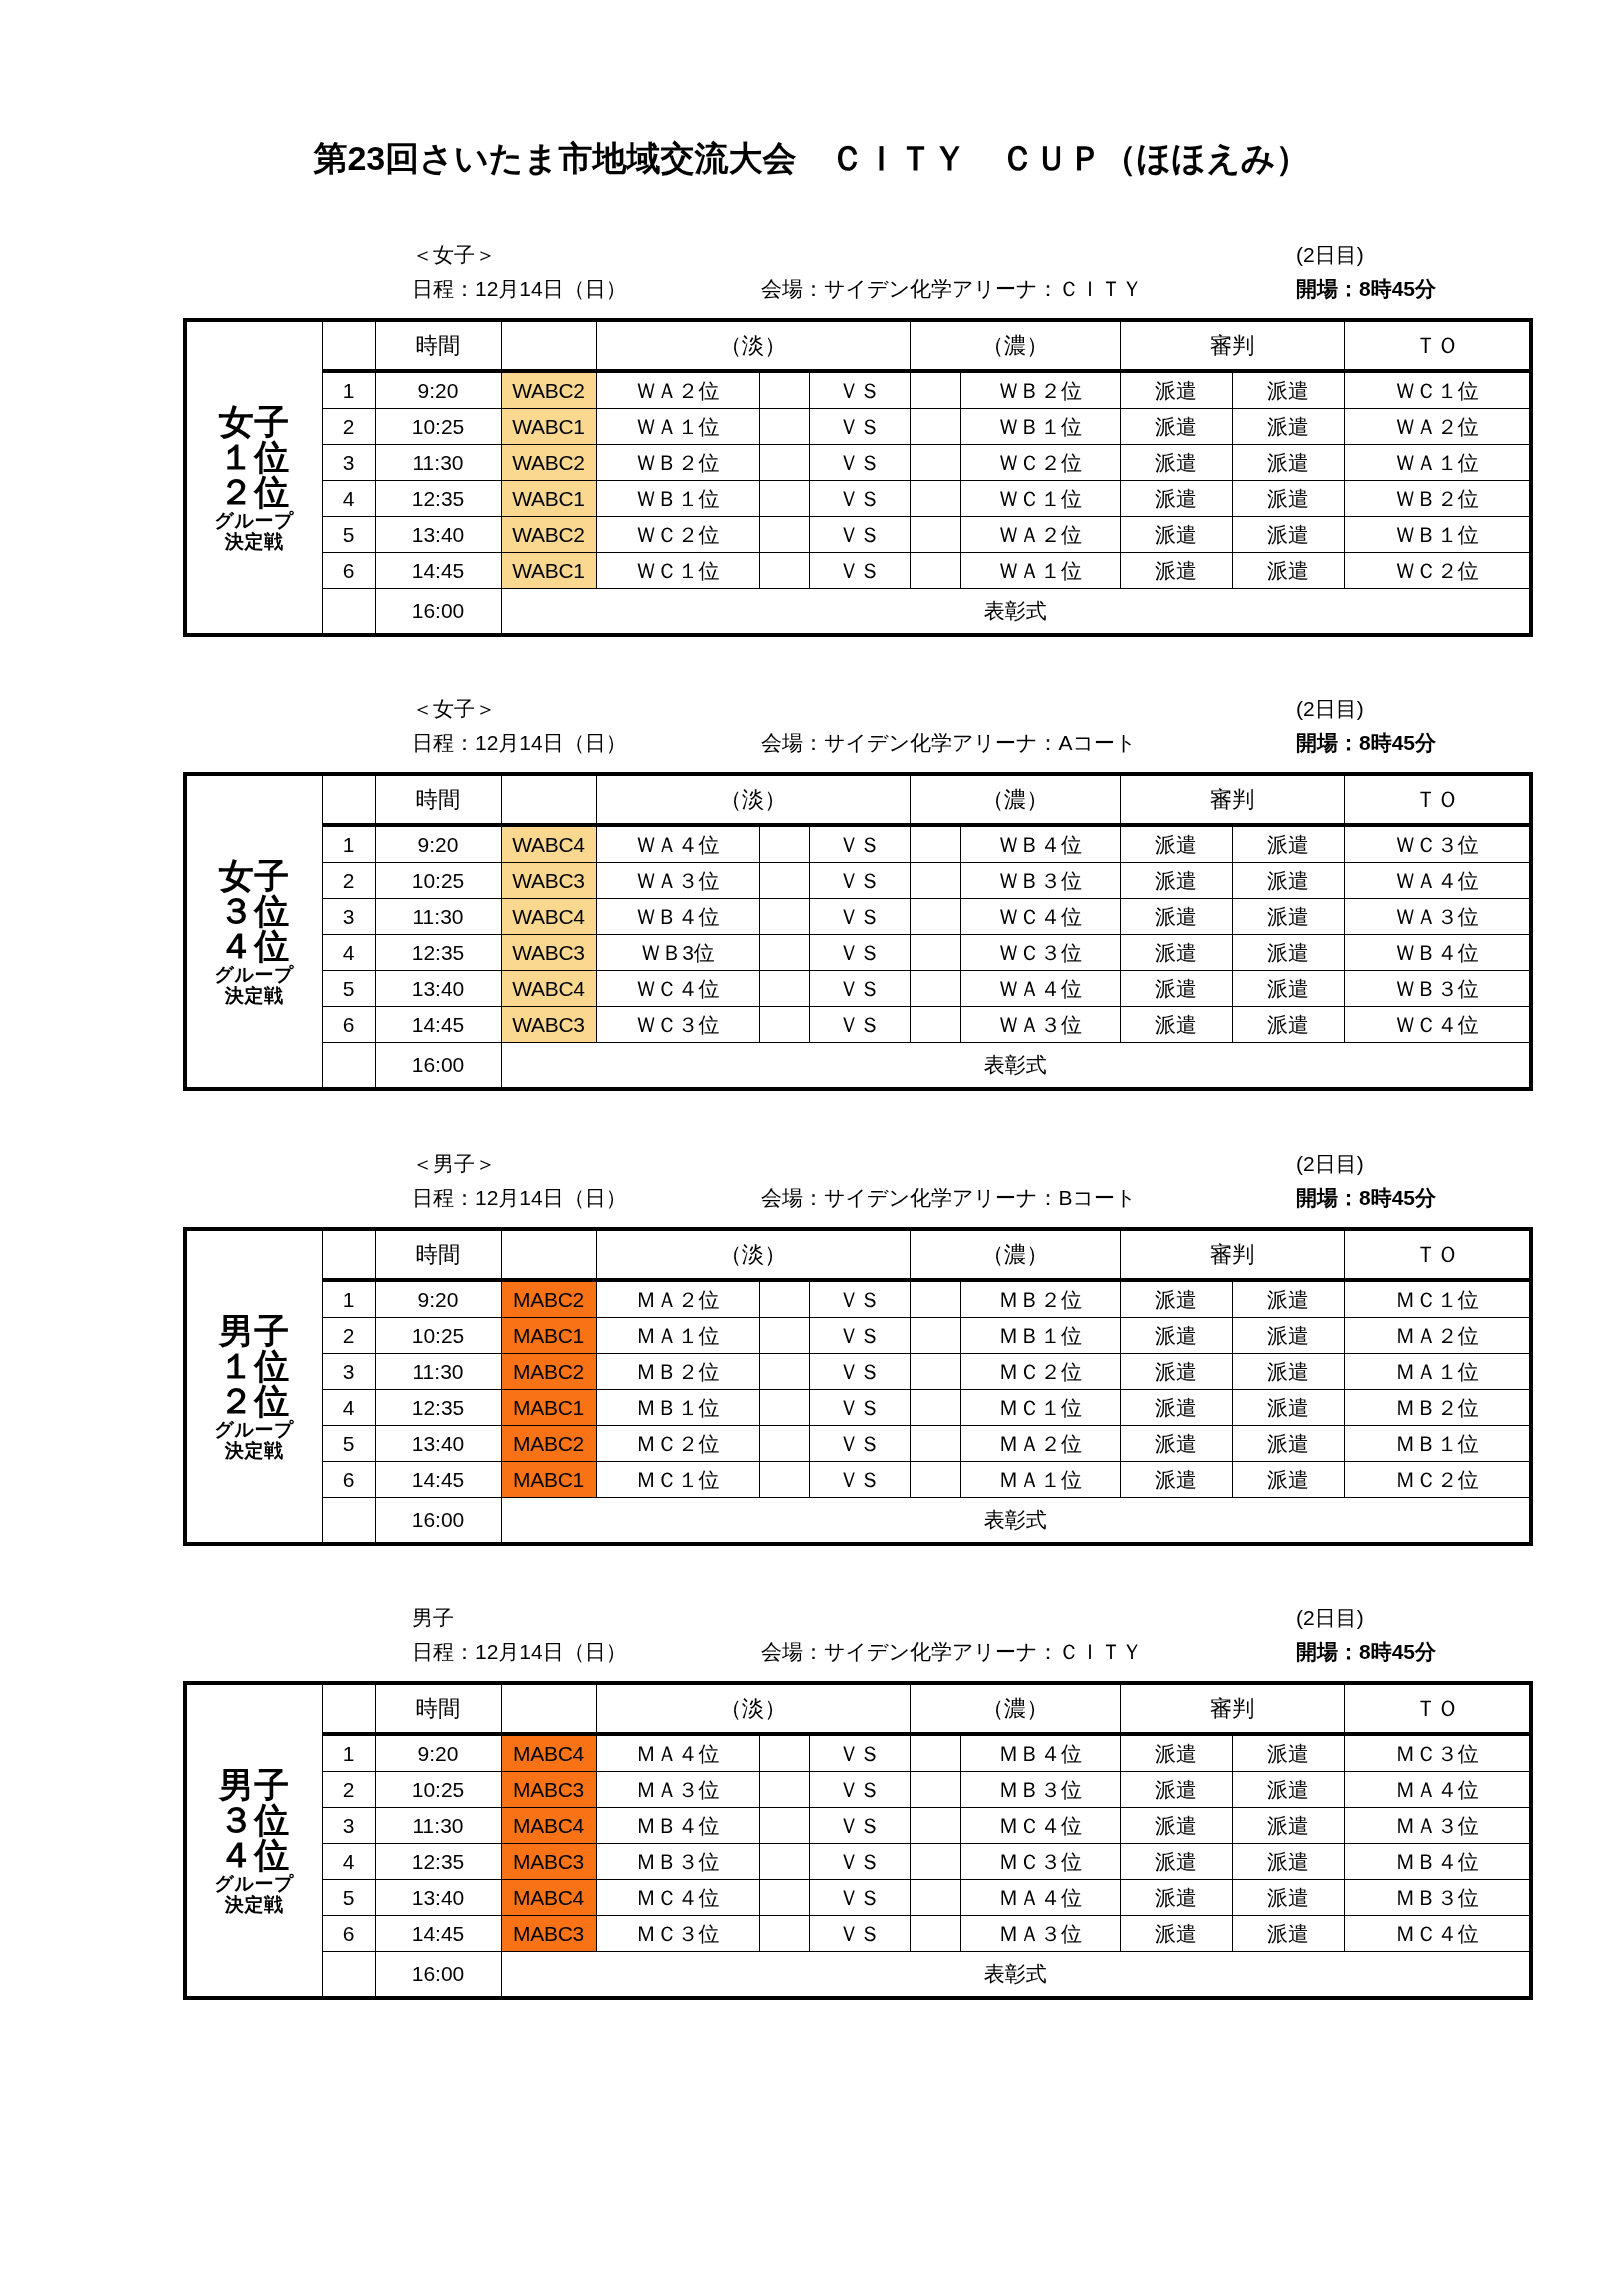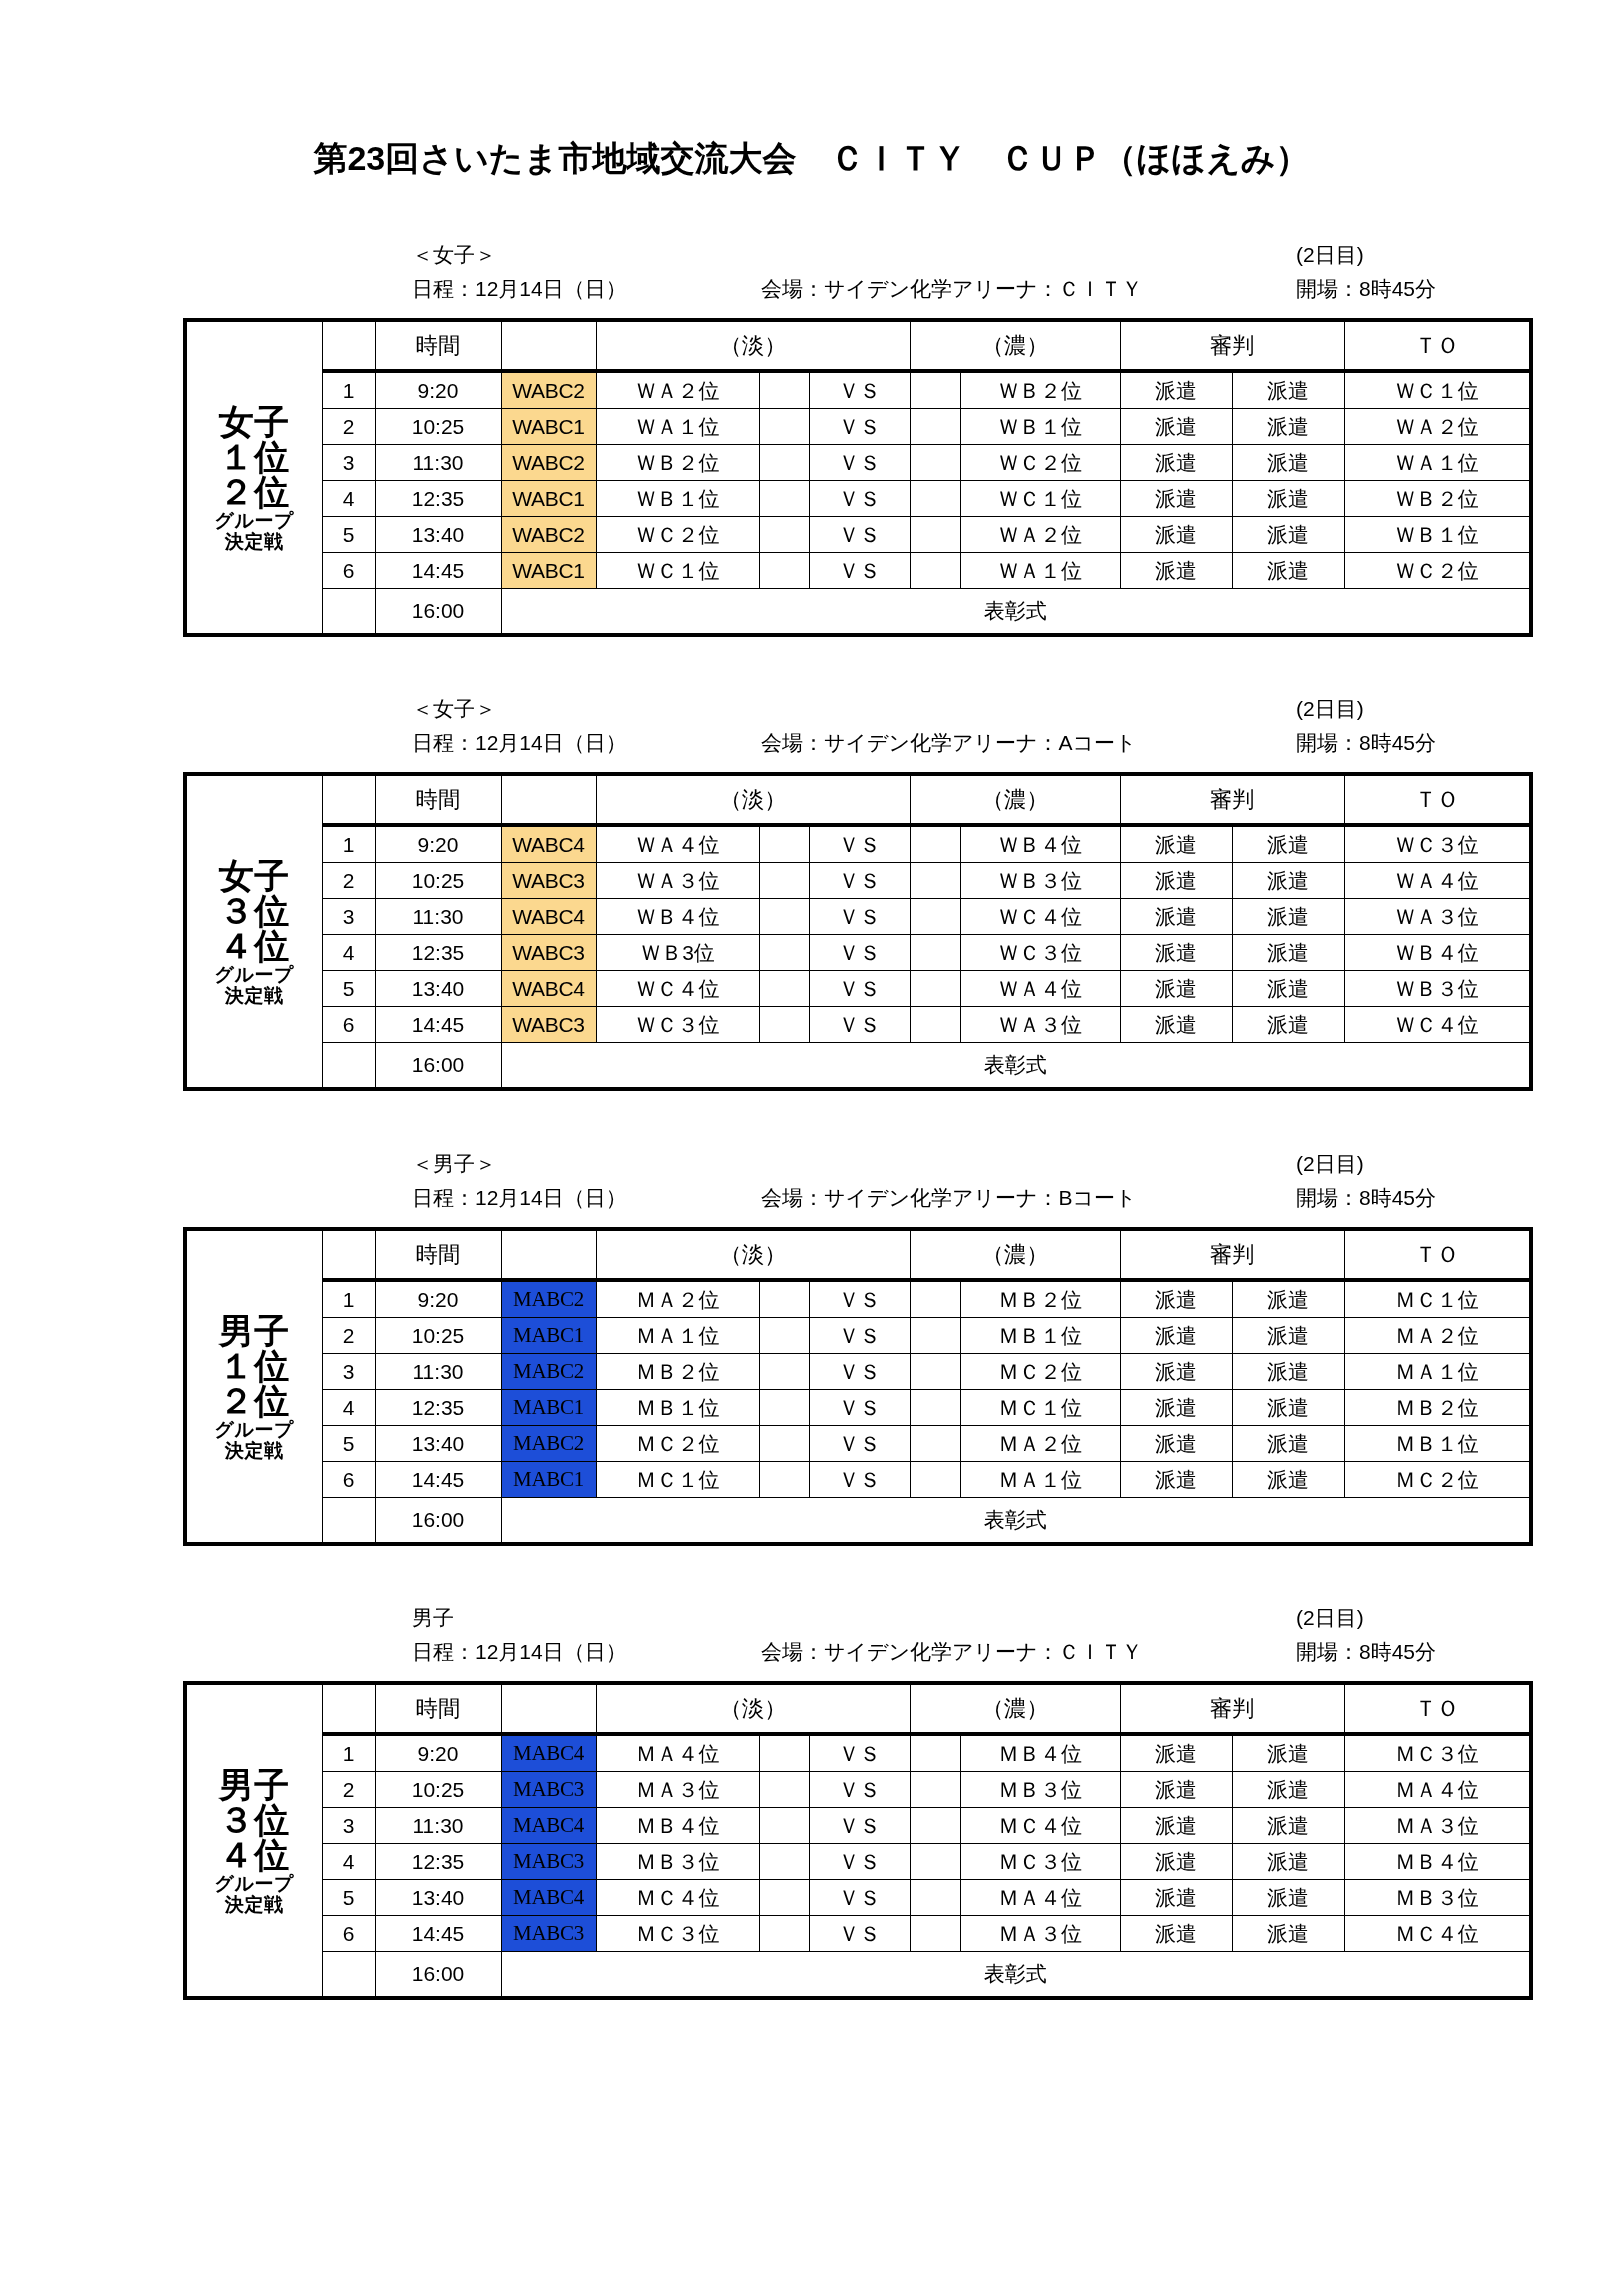--- a/index.html
+++ b/index.html
@@ -52,21 +52,21 @@
     font-size:21px;
     white-space:nowrap;
   }
   .meta-row.r1{top:-3.4px;}
   .meta-row.r2{top:31px;}
 
   .m-cat{position:absolute;left:229px;}
   .m-day{position:absolute;left:1113px;}
   .m-date{position:absolute;left:229px;text-align:center;}
   .m-venue{position:absolute;left:578px;}
-  .m-open{position:absolute;left:1113px;}
+  .m-open{position:absolute;left:1113px;font-weight:bold;}
 
   
   table.sched{
     border-collapse:collapse;
     width:1348px;
     table-layout:fixed;
     background:#ffffff;
   }
   table.sched td{
     border:1.7px solid #000;
@@ -110,21 +110,21 @@
     height:47px;
     font-size:22.4px;
     border-bottom:4.5px solid #000;
   }
 
   
   td.num{text-align:center;}
   td.time{text-align:right;padding-right:6.7px;}
   td.tag{font-size:18px;letter-spacing:-0.3px;}
   td.tag.w{background:#FBD88F;}
-  td.tag.m{background:#1d4ed8;font-family:Liberation Serif, serif;}
+  td.tag.m{background:#f97316;}
   td.team{text-align:center;}
   td.vs{text-align:center;margin-left:48px;}
   td.ref{text-align:center;}
   td.to{text-align:center;}
   td.pad{}
 
   
   tr.cer td{height:44px;}
   td.cer-time{text-align:right;padding-right:6.7px;}
   td.cer-label{text-align:center;}

